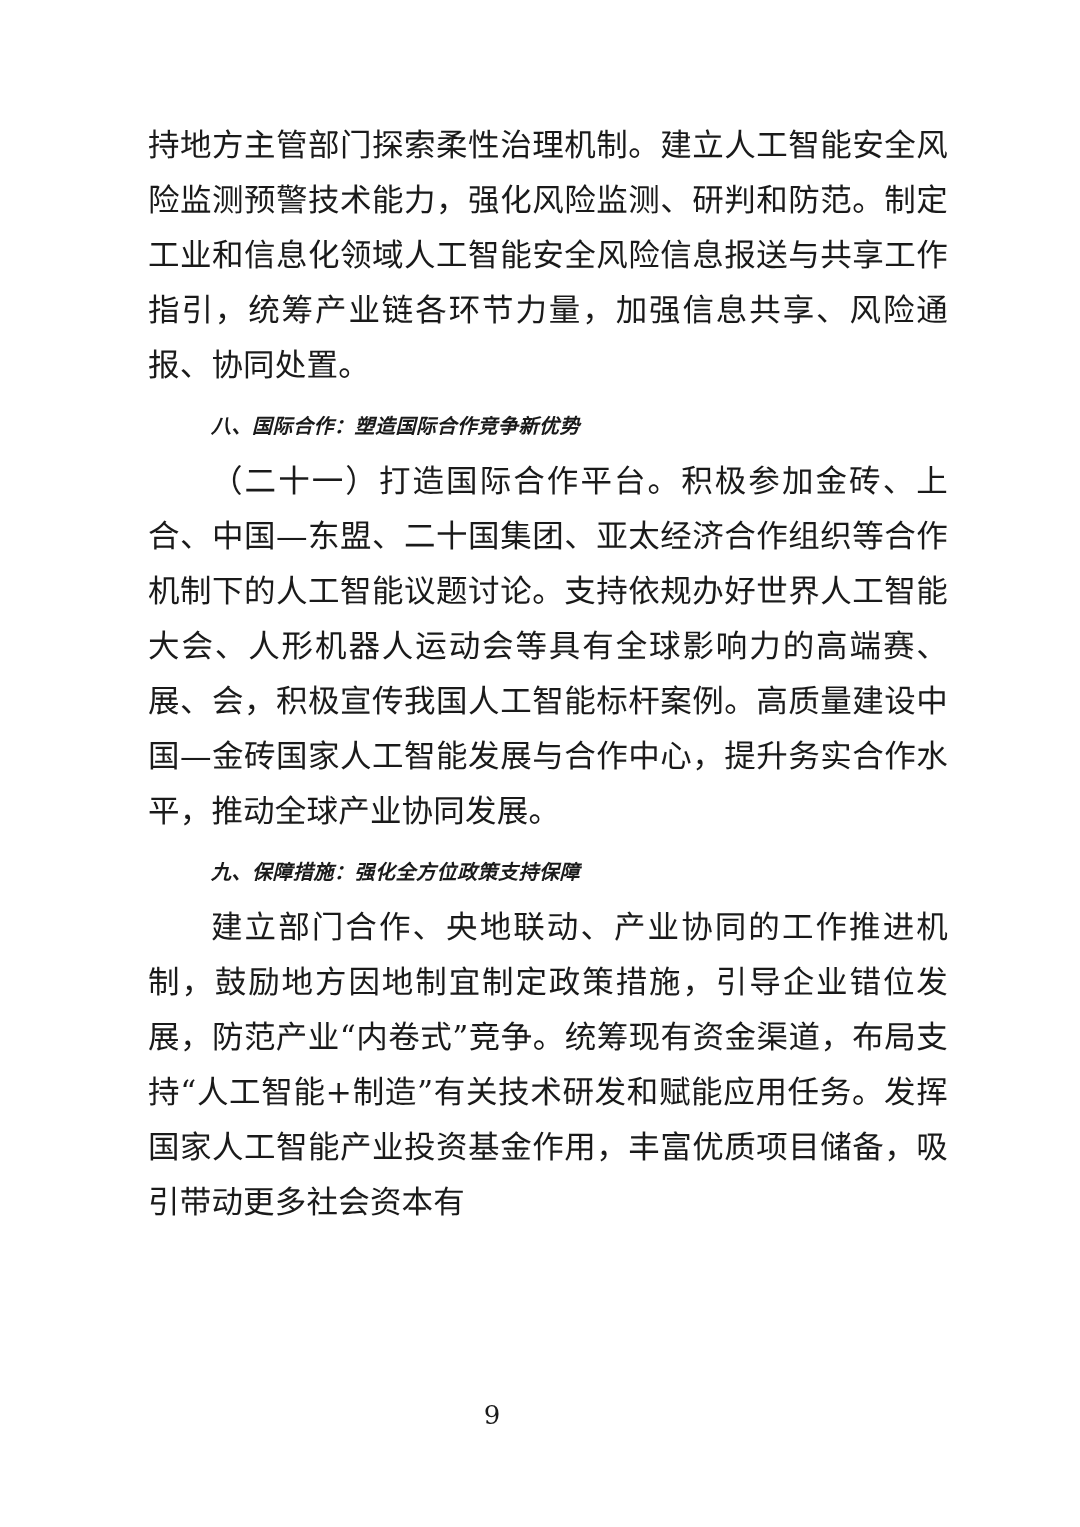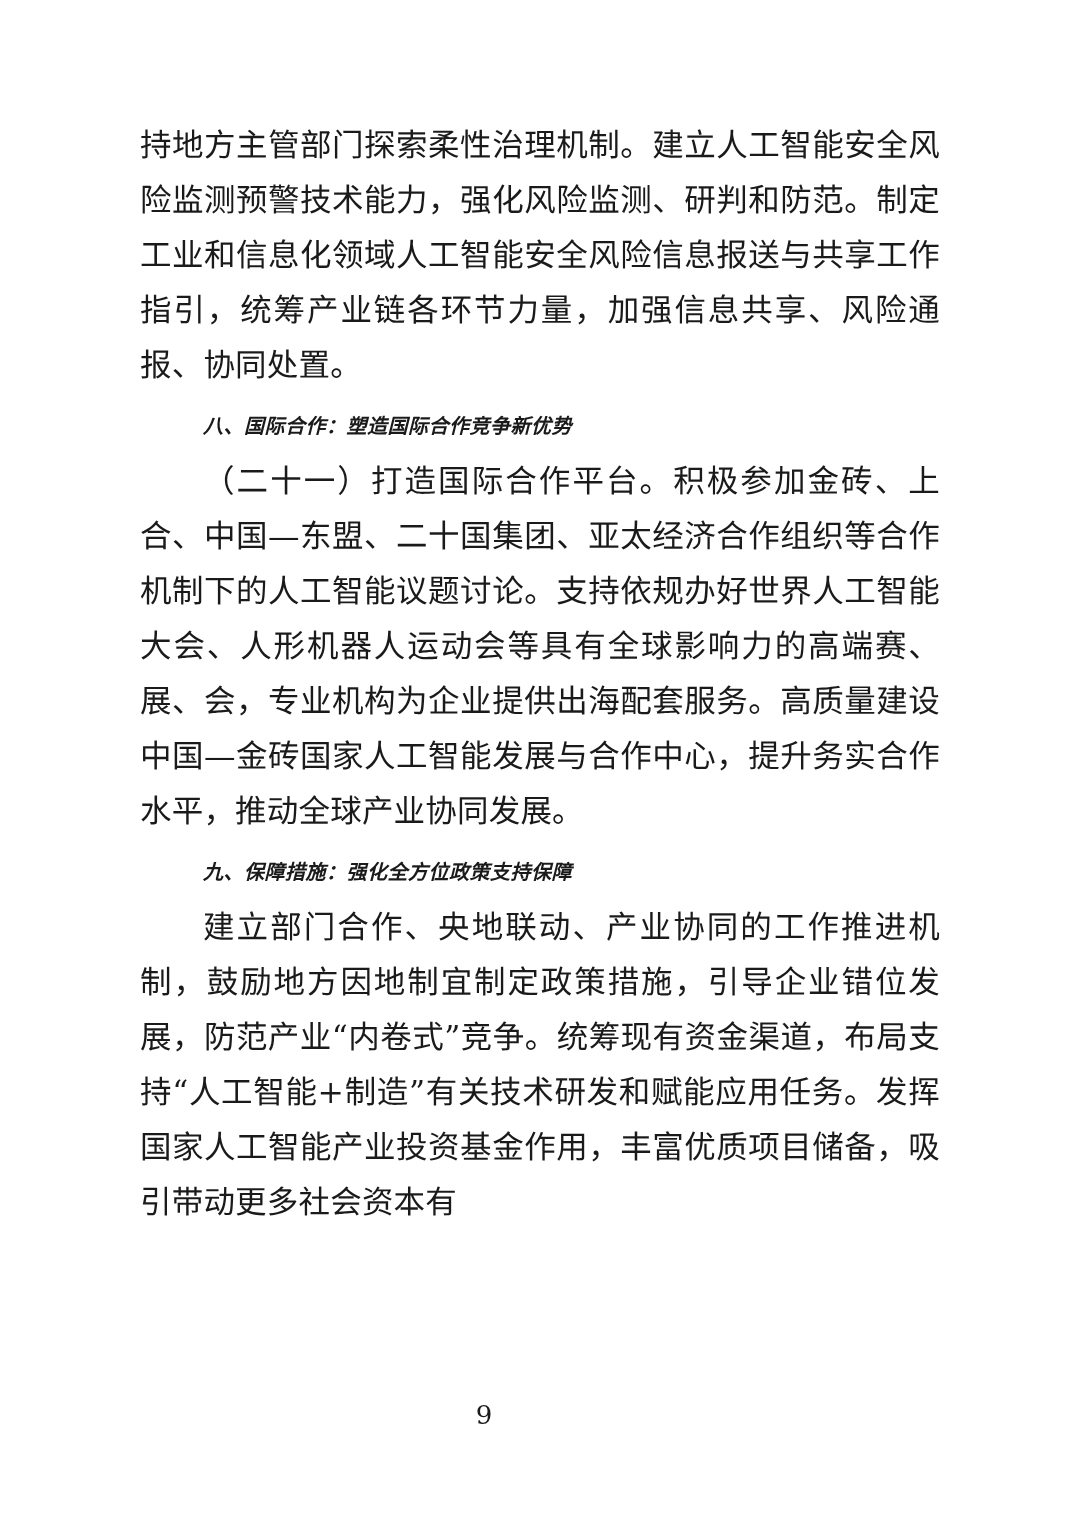--- a/index.html
+++ b/index.html
@@ -10,21 +10,21 @@
   body {
     width: 1080px;
     height: 1527px;
     font-family: "DejaVu Serif", "Liberation Serif", serif;
     color: #1a1a1a;
     position: relative;
     overflow: hidden;
   }
   .page {
     position: absolute;
-    left: 0;
+    left: 8px;
     top: 0;
     width: 968px;
     height: 1527px;
     box-sizing: border-box;
     padding: 118px 140px 0 140px;
   }
   .doc-body {
     width: 800px;
   }
   p.para {
@@ -67,21 +67,21 @@
 <div class="page">
   <div class="doc-body">
 
     <p class="para">持地方主管部门探索柔性治理机制。建立人工智能安全风险监测预警技术能力，强化风险监测、研判和防范。制定工业和信息化领域人工智能安全风险信息报送与共享工作指引，统筹产业链各环节力量，加强信息共享、风险通报、协同处置。</p>
 
     <div class="spacer-sm"></div>
 
     <h2 class="heading">八、国际合作：塑造国际合作竞争新优势</h2>
 
 
-    <p class="para indent">（二十一）打造国际合作平台。积极参加金砖、上合、中国—东盟、二十国集团、亚太经济合作组织等合作机制下的人工智能议题讨论。支持依规办好世界人工智能大会、人形机器人运动会等具有全球影响力的高端赛、展、会，专业机构为企业提供出海配套服务。高质量建设中国—金砖国家人工智能发展与合作中心，提升务实合作水平，推动全球产业协同发展。</p>
+    <p class="para indent">（二十一）打造国际合作平台。积极参加金砖、上合、中国—东盟、二十国集团、亚太经济合作组织等合作机制下的人工智能议题讨论。支持依规办好世界人工智能大会、人形机器人运动会等具有全球影响力的高端赛、展、会，积极宣传我国人工智能标杆案例。高质量建设中国—金砖国家人工智能发展与合作中心，提升务实合作水平，推动全球产业协同发展。</p>
 
     <div class="spacer-sm"></div>
 
     <h2 class="heading">九、保障措施：强化全方位政策支持保障</h2>
 
     <p class="para indent">建立部门合作、央地联动、产业协同的工作推进机制，鼓励地方因地制宜制定政策措施，引导企业错位发展，防范产业“内卷式”竞争。统筹现有资金渠道，布局支持“人工智能+制造”有关技术研发和赋能应用任务。发挥国家人工智能产业投资基金作用，丰富优质项目储备，吸引带动更多社会资本有</p>
 
   </div>
 
   <div class="page-number">9</div>

